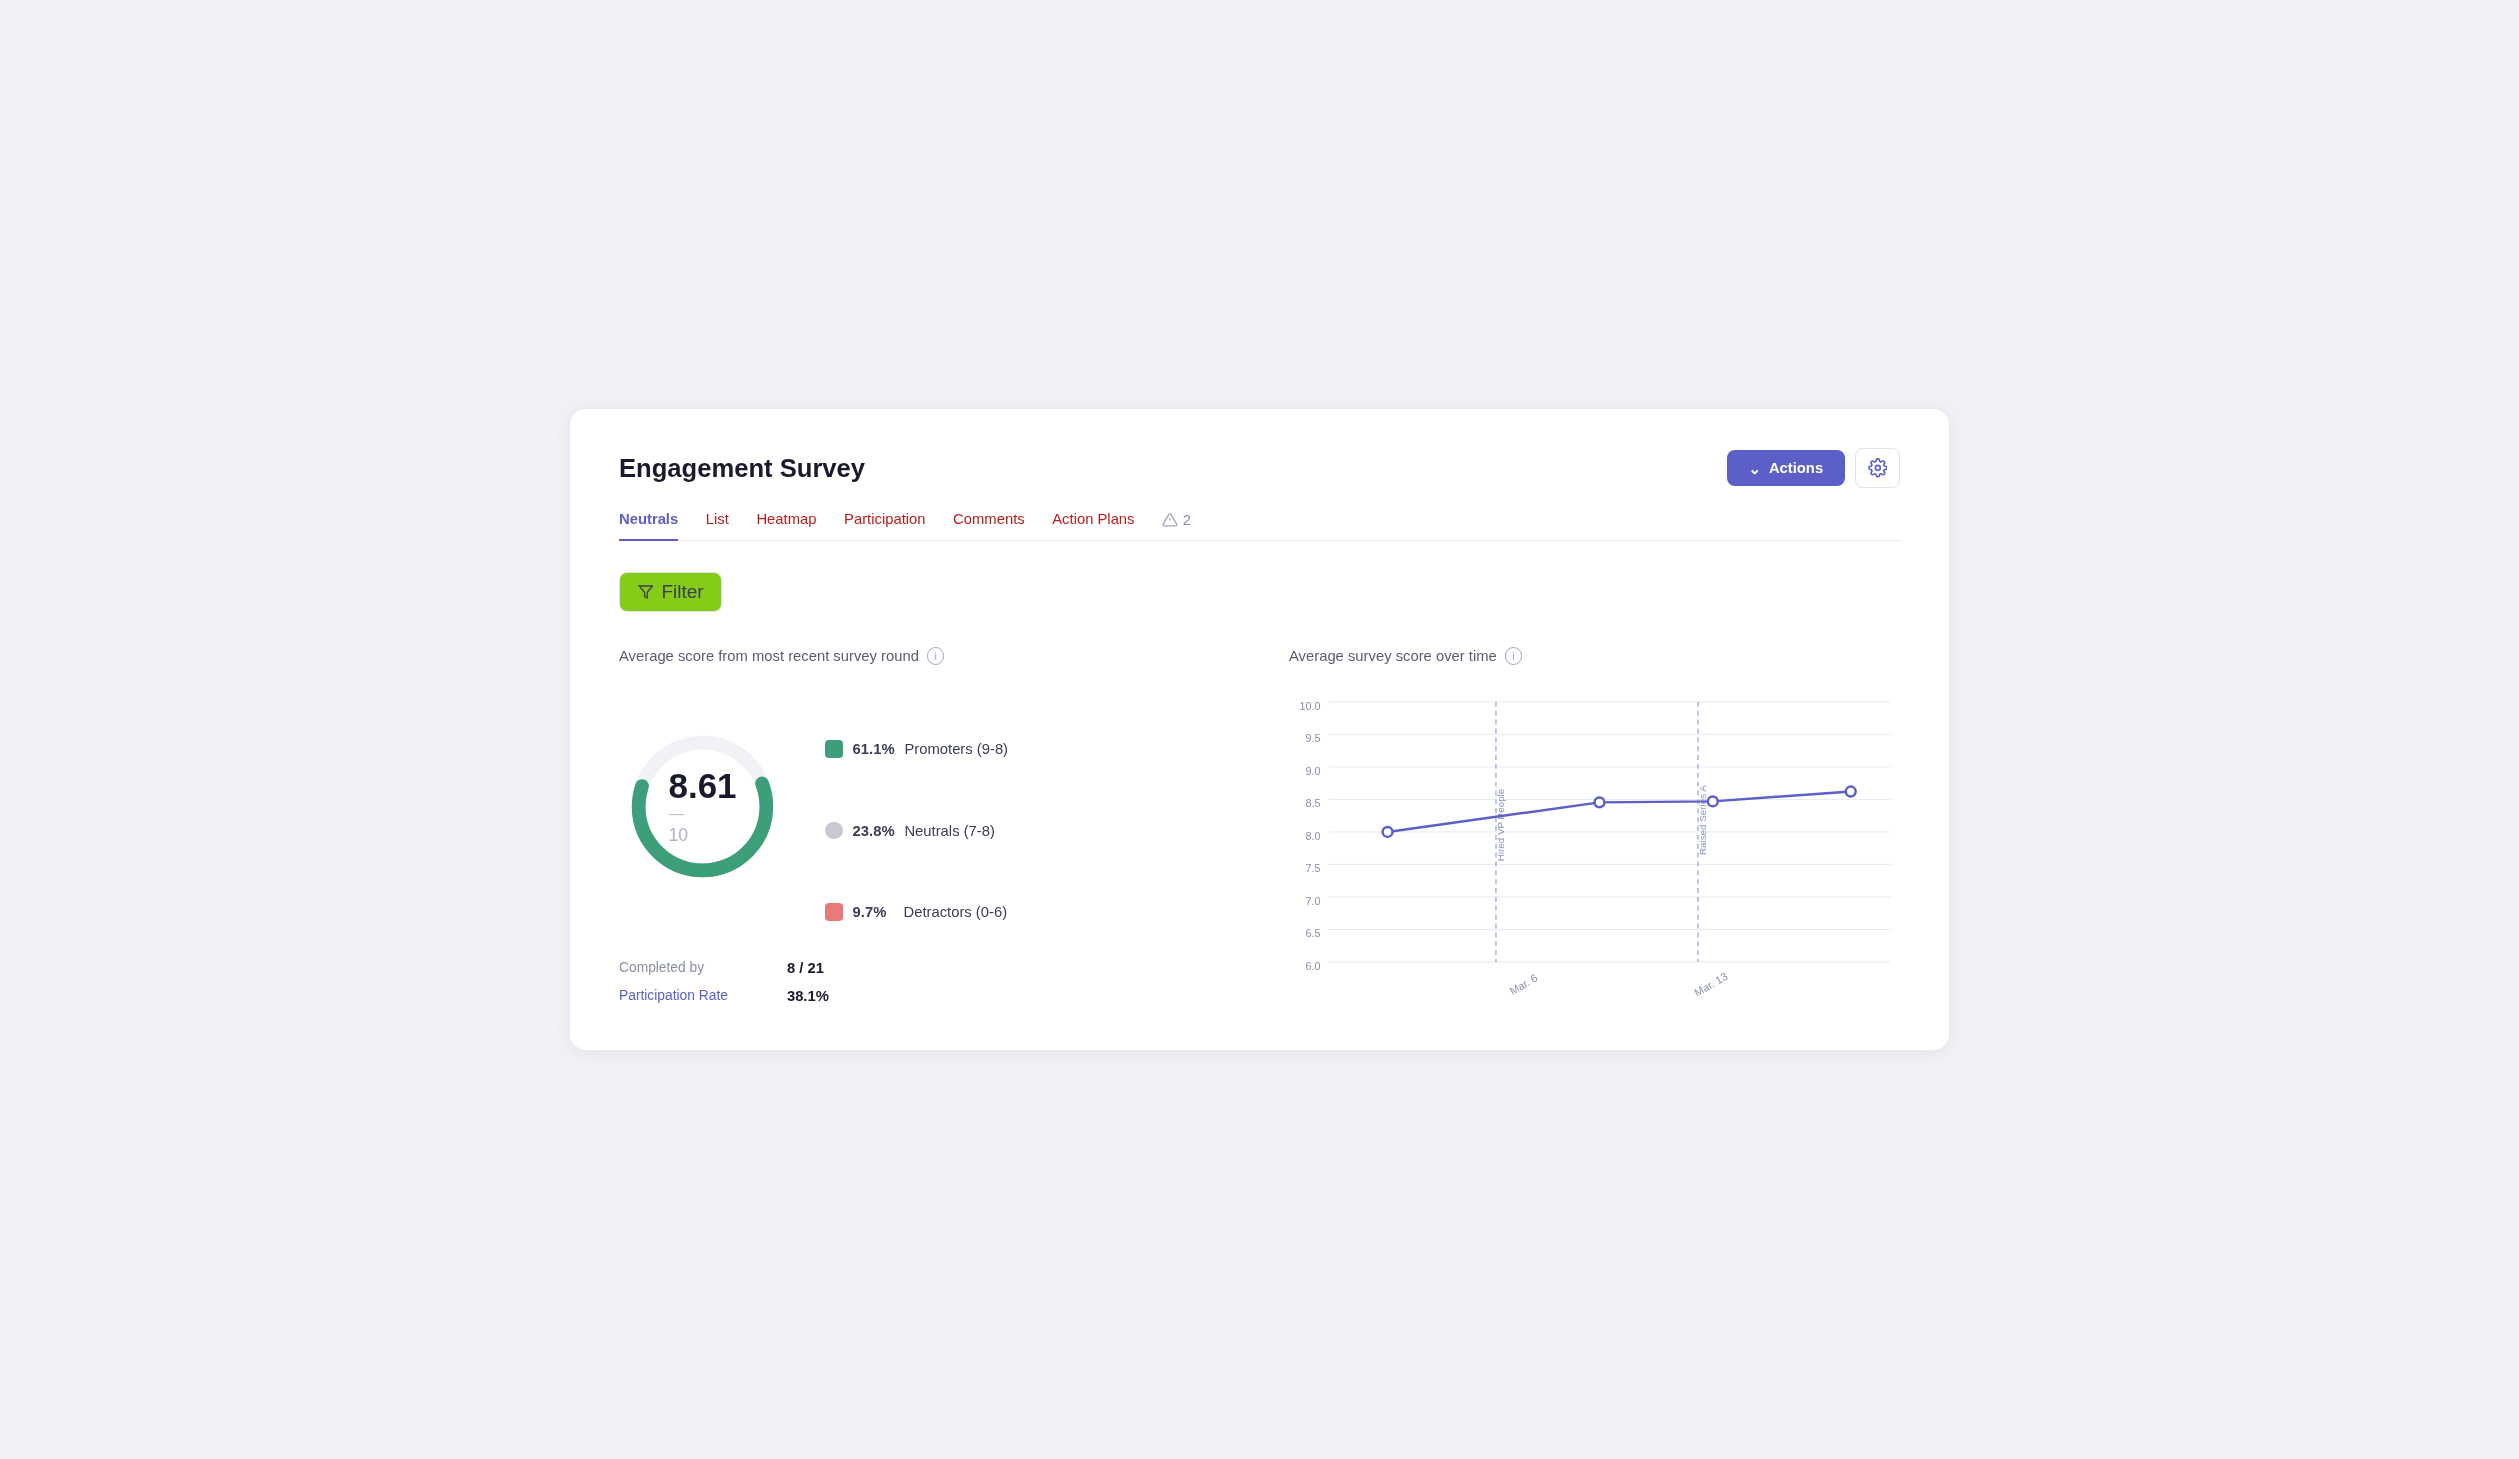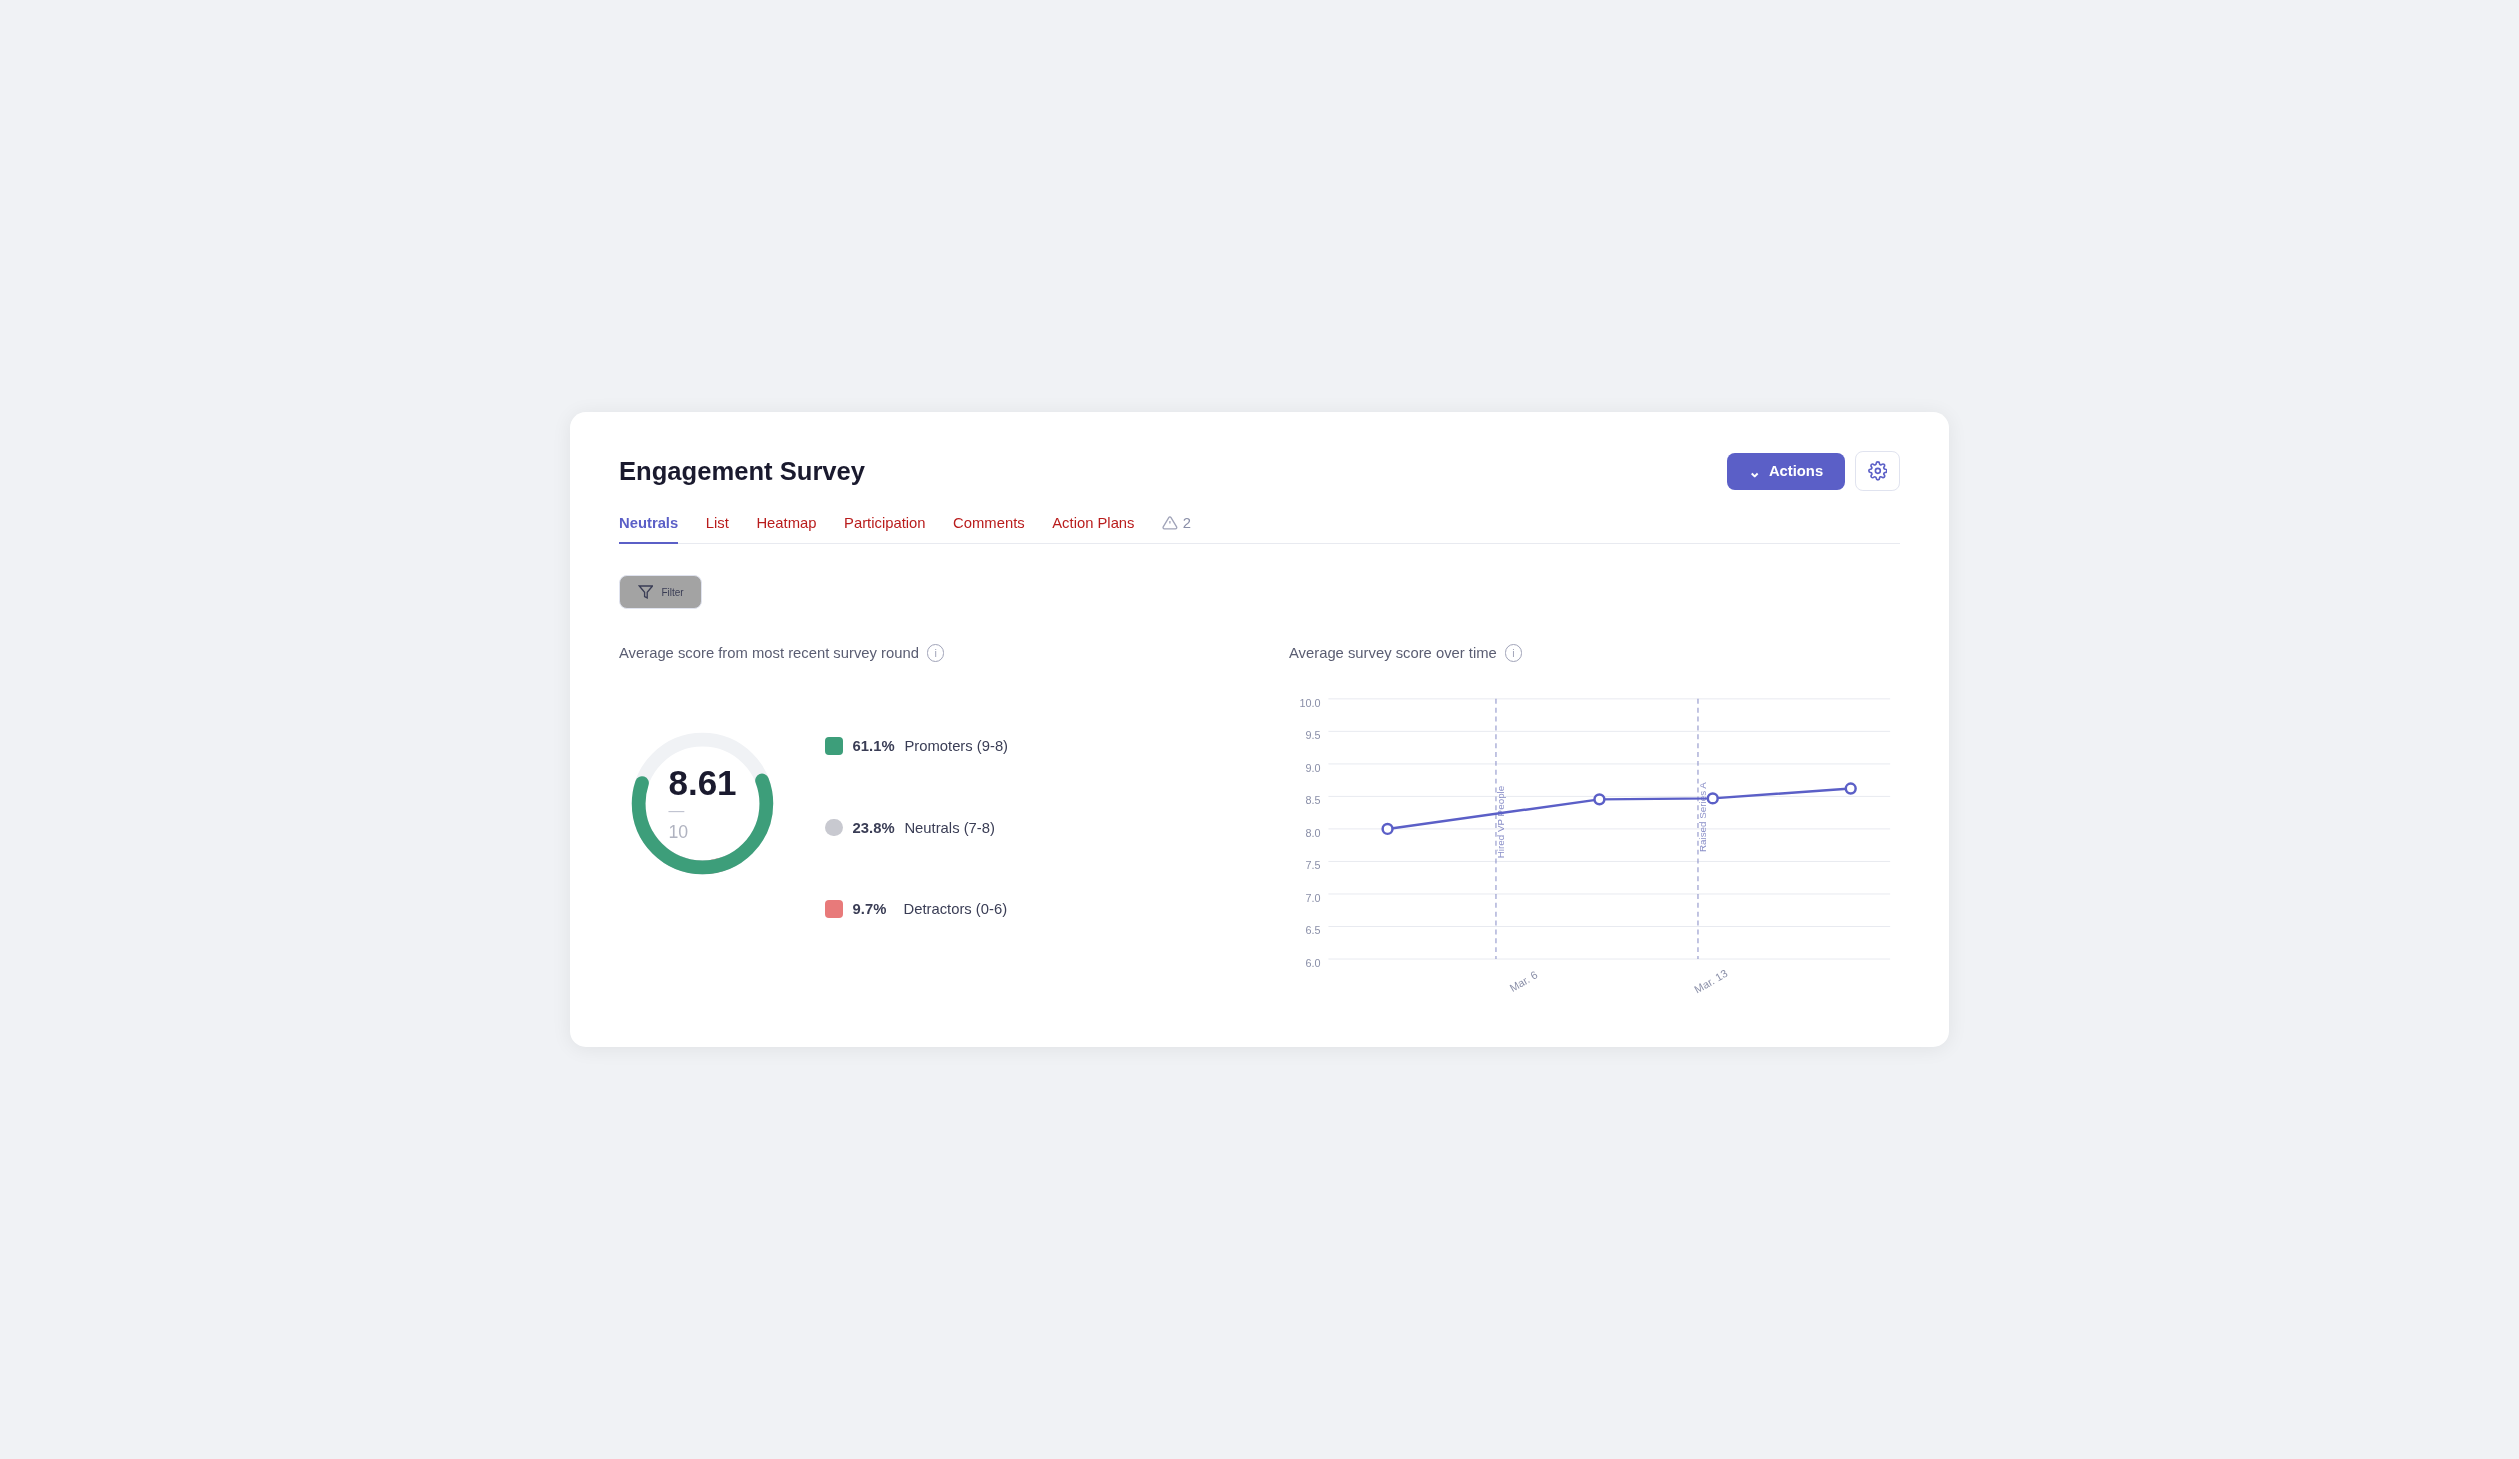--- a/index.html
+++ b/index.html
@@ -90,24 +90,24 @@
       color: #8a8fa8;
       font-size: 14.8px;
       padding-bottom: 11.8px;
     }
     
     .filter-btn {
       display: flex;
       align-items: center;
       gap: 7.9px;
       border: 1.5px solid #e0e3ef;
-      background: #a3a3a3;
+      background: #84cc16;
       border-radius: 7.9px;
       padding: 7.9px 17.7px;
-      font-size: 10px;
+      font-size: 19px;
       color: #3a3d55;
       cursor: pointer;
       margin-bottom: 35px;
     }
     
     .content-grid {
       display: grid;
       grid-template-columns: 1fr 1fr;
       gap: 59px;
     }
@@ -312,20 +312,26 @@
             <span>Neutrals (7-8)</span>
           </div>
           <div class="legend-item">
             <div class="legend-dot" style="background:#e87a7a; border-radius:3.9px;"></div>
             <span class="legend-pct">9.7%</span>
             <span>Detractors (0-6)</span>
           </div>
         </div>
       </div>
 
+      <div class="stats-grid">
+        <span class="stat-label">Completed by</span>
+        <span class="stat-value">8 / 21</span>
+        <a class="stat-label link">Participation Rate</a>
+        <span class="stat-value">38.1%</span>
+      </div>
     </div>
 
     <div>
       <div class="section-title">
         <span>Average survey score over time</span>
         <span class="info-icon">i</span>
       </div>
 
       <div class="chart-area">
         <svg class="chart-svg" viewBox="0 0 620 320">

